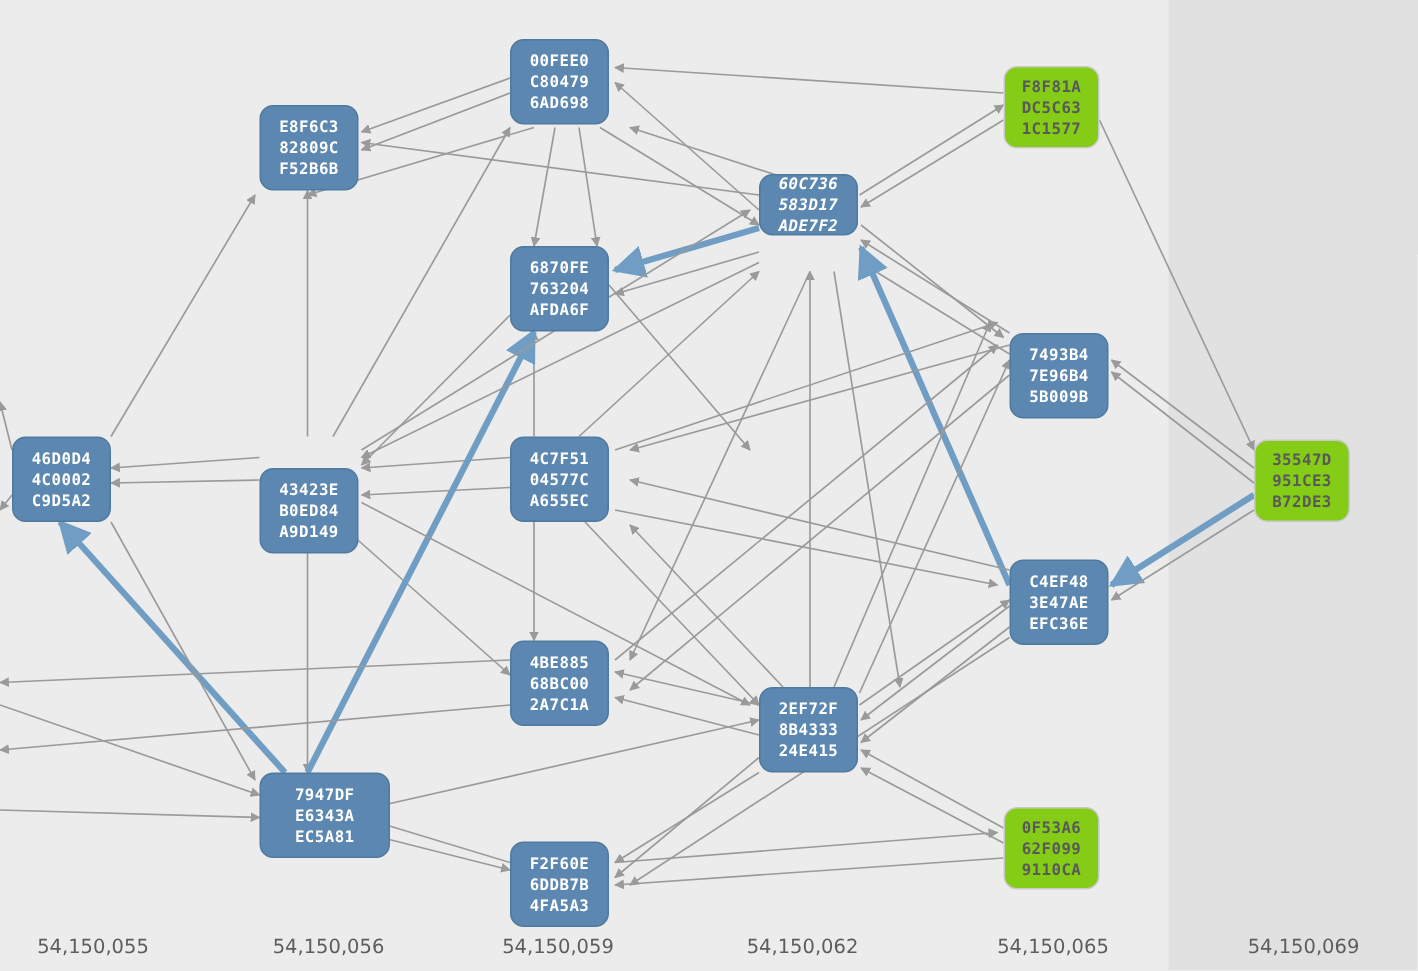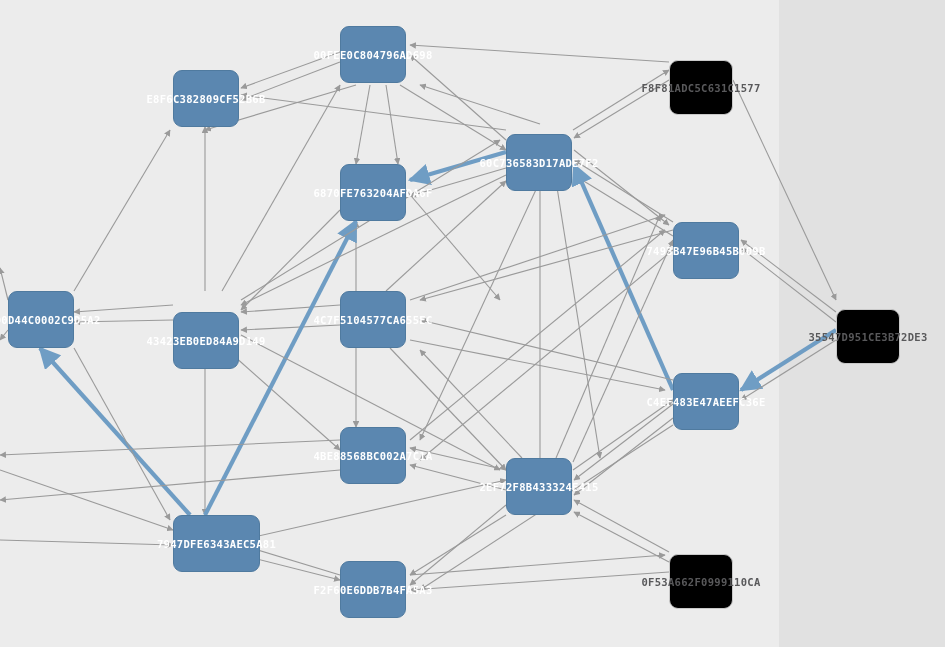--- a/index.html
+++ b/index.html
@@ -29,40 +29,39 @@
     top: 0;
     left: 0;
     width: 945px;
     height: 647px;
   }
   .node {
     position: absolute;
     box-sizing: border-box;
     border-radius: 9px;
     display: flex;
-    flex-direction: row;
+    flex-direction: column;
     align-items: center;
     justify-content: center;
     font-size: 10.5px;
     font-weight: bold;
     line-height: 14px;
     letter-spacing: 0.3px;
     white-space: pre;
   }
   .node.blue {
     background: #5b87b0;
     border: 1px solid #4f7a9f;
     color: #ffffff;
   }
   .node.white {
-    background: #000000;
+    background: #84cc16;
     border: 1px solid #c9c9c9;
     color: #59595b;
     font-weight: bold;
-    margin-top: 16px;
   }
   .node-line { display: block; }
   #axis {
     position: absolute;
     left: 0;
     bottom: 0;
     width: 945px;
     height: 37px;
   }
   .tick {
@@ -166,27 +165,35 @@
         <line x1="673" y1="230" x2="420" y2="300" stroke="#9a9a9a" stroke-width="1.1" marker-end="url(#arrow-gray)"></line>
         <line x1="673" y1="250" x2="420" y2="460" stroke="#9a9a9a" stroke-width="1.1" marker-end="url(#arrow-gray)"></line>
         <line x1="673" y1="380" x2="420" y2="320" stroke="#9a9a9a" stroke-width="1.1" marker-end="url(#arrow-gray)"></line>
         <line x1="673" y1="425" x2="420" y2="590" stroke="#9a9a9a" stroke-width="1.1" marker-end="url(#arrow-gray)"></line>
       </g>
   </svg>
   <div id="node-layer">
       <div class="node blue" style="left: 340px; top: 26px; width: 66px; height: 57px;"><span class="node-line">00FEE0</span><span class="node-line">C80479</span><span class="node-line">6AD698</span></div>
       <div class="node blue" style="left: 173px; top: 70px; width: 66px; height: 57px;"><span class="node-line">E8F6C3</span><span class="node-line">82809C</span><span class="node-line">F52B6B</span></div>
       <div class="node white" style="left: 669px; top: 44px; width: 64px; height: 55px;"><span class="node-line">F8F81A</span><span class="node-line">DC5C63</span><span class="node-line">1C1577</span></div>
-      <div class="node blue" style="left: 506px; top: 134px; width: 66px; height: 57px;"><span class="node-line">60C736</span><span class="node-line">583D17</span><span class="node-line">ADE7F2</span></div>
+      <div class="node blue" style="left: 506px; top: 116px; width: 66px; height: 41px; font-style: italic;"><span class="node-line">60C736</span><span class="node-line">583D17</span><span class="node-line">ADE7F2</span></div>
       <div class="node blue" style="left: 340px; top: 164px; width: 66px; height: 57px;"><span class="node-line">6870FE</span><span class="node-line">763204</span><span class="node-line">AFDA6F</span></div>
       <div class="node blue" style="left: 673px; top: 209px; width: 66px; height: 57px; margin-top: 13px;"><span class="node-line">7493B4</span><span class="node-line">7E96B4</span><span class="node-line">5B009B</span></div>
       <div class="node blue" style="left: 8px; top: 291px; width: 66px; height: 57px;"><span class="node-line">46D0D4</span><span class="node-line">4C0002</span><span class="node-line">C9D5A2</span></div>
       <div class="node blue" style="left: 173px; top: 291px; width: 66px; height: 57px; margin-top: 21px;"><span class="node-line">43423E</span><span class="node-line">B0ED84</span><span class="node-line">A9D149</span></div>
       <div class="node blue" style="left: 340px; top: 291px; width: 66px; height: 57px;"><span class="node-line">4C7F51</span><span class="node-line">04577C</span><span class="node-line">A655EC</span></div>
       <div class="node white" style="left: 836px; top: 293px; width: 64px; height: 55px;"><span class="node-line">35547D</span><span class="node-line">951CE3</span><span class="node-line">B72DE3</span></div>
       <div class="node blue" style="left: 673px; top: 373px; width: 66px; height: 57px;"><span class="node-line">C4EF48</span><span class="node-line">3E47AE</span><span class="node-line">EFC36E</span></div>
       <div class="node blue" style="left: 340px; top: 427px; width: 66px; height: 57px;"><span class="node-line">4BE885</span><span class="node-line">68BC00</span><span class="node-line">2A7C1A</span></div>
       <div class="node blue" style="left: 506px; top: 458px; width: 66px; height: 57px;"><span class="node-line">2EF72F</span><span class="node-line">8B4333</span><span class="node-line">24E415</span></div>
       <div class="node blue" style="left: 173px; top: 515px; width: 87px; height: 57px;"><span class="node-line">7947DF</span><span class="node-line">E6343A</span><span class="node-line">EC5A81</span></div>
       <div class="node white" style="left: 669px; top: 538px; width: 64px; height: 55px;"><span class="node-line">0F53A6</span><span class="node-line">62F099</span><span class="node-line">9110CA</span></div>
       <div class="node blue" style="left: 340px; top: 561px; width: 66px; height: 57px;"><span class="node-line">F2F60E</span><span class="node-line">6DDB7B</span><span class="node-line">4FA5A3</span></div>
     </div>
+  <div id="axis">
+      <div class="tick" style="left: 62px; color: rgb(93, 93, 95);">54,150,055</div>
+      <div class="tick" style="left: 219px; color: rgb(93, 93, 95);">54,150,056</div>
+      <div class="tick" style="left: 372px; color: rgb(93, 93, 95);">54,150,059</div>
+      <div class="tick" style="left: 535px; color: rgb(93, 93, 95);">54,150,062</div>
+      <div class="tick" style="left: 702px; color: rgb(93, 93, 95);">54,150,065</div>
+      <div class="tick" style="left: 869px; color: rgb(93, 93, 95);">54,150,069</div>
+    </div>
 </div>
 
 </body></html>

